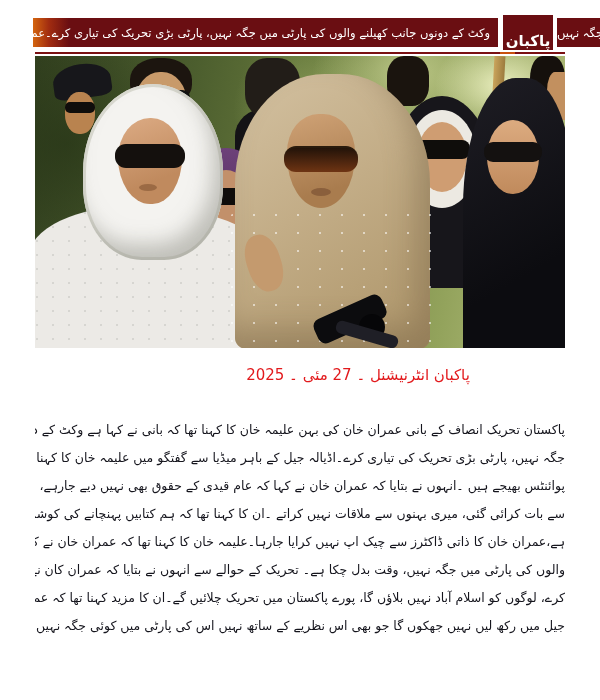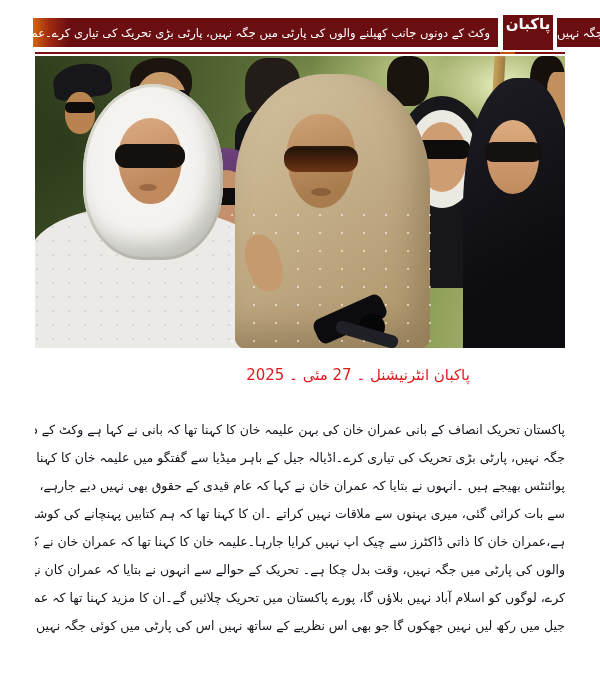--- a/index.html
+++ b/index.html
@@ -21,21 +21,21 @@
     padding:0 8px;
   }
   .ticker-box .txt {
     direction:rtl; white-space:nowrap;
     color:#ffffff; font-size:11.5px; letter-spacing:0;
   }
   .gap5 { width:5px; height:35px; background:#fff; }
   .gap4 { width:4px; height:35px; background:#fff; }
   .logo-box {
     width:50px; height:35px; background:#6a0e12;
-    display:flex; align-items:flex-start; justify-content:center;
+    display:flex; align-items:flex-end; justify-content:center;
   }
   .logo-box .txt {
     color:#fff; font-weight:bold; font-size:15px; direction:rtl; white-space:nowrap;
   }
   .clip-box {
     width:43px; height:29px; background:#6a0e12; overflow:hidden;
     display:flex; align-items:center; justify-content:flex-start;
   }
   .clip-box .txt {
     direction:rtl; white-space:nowrap; color:#fff; font-size:11.5px;

